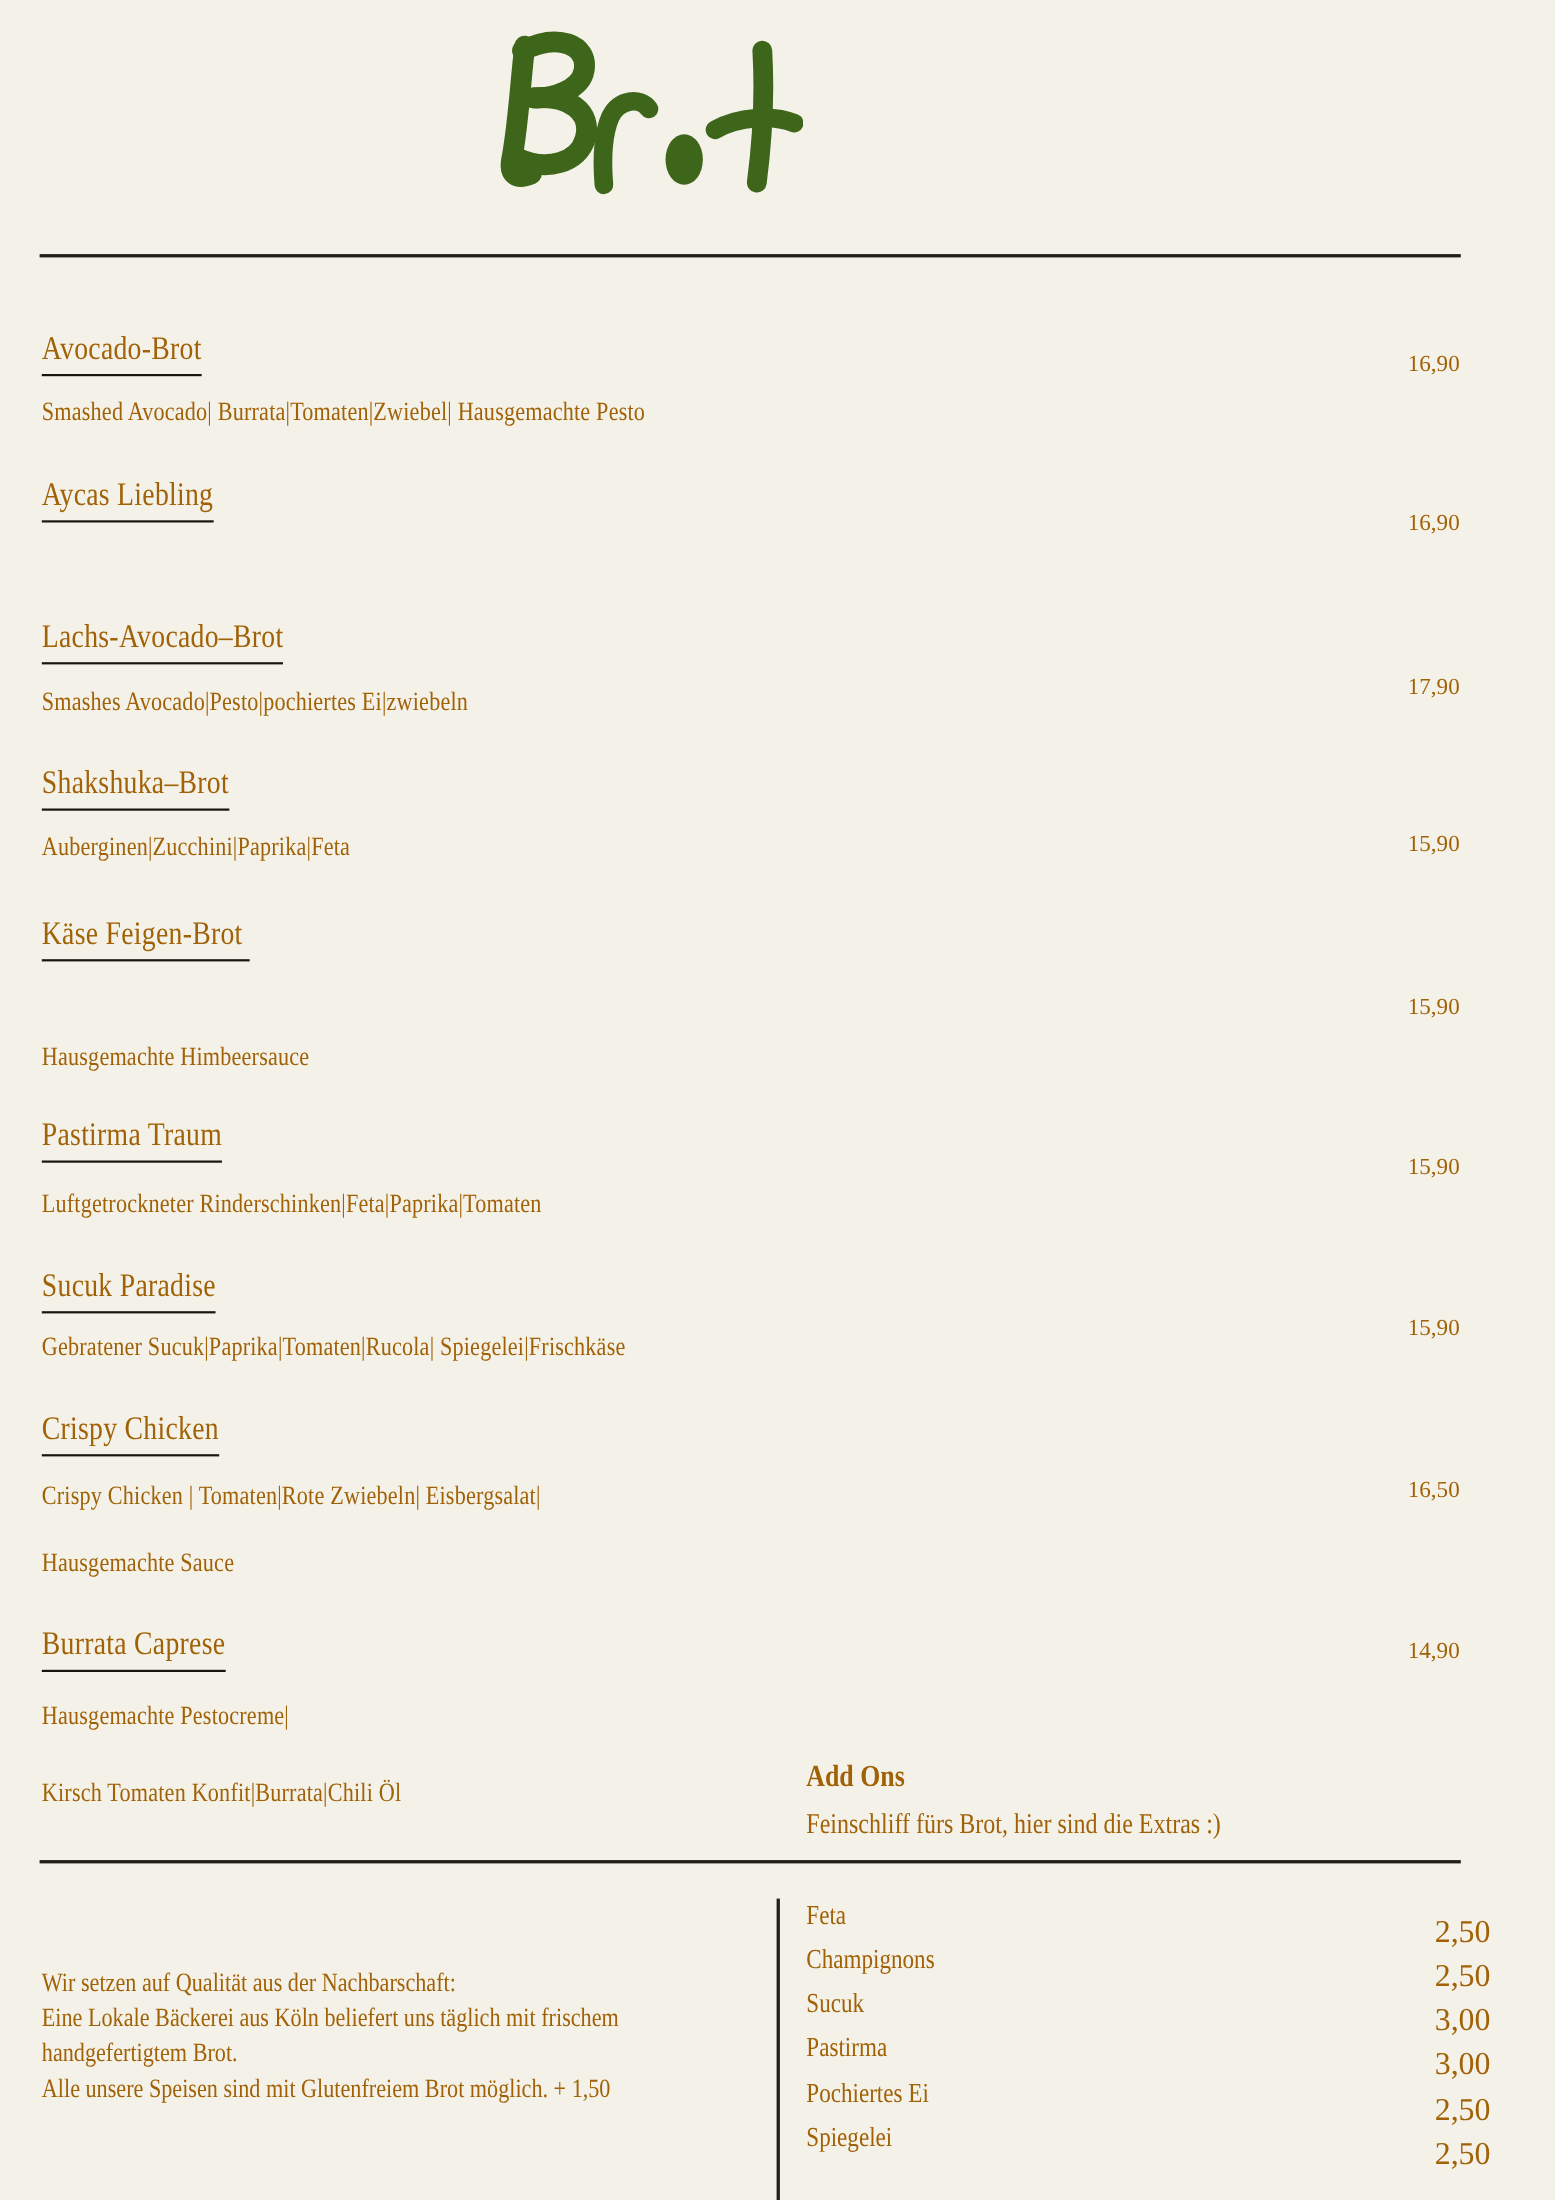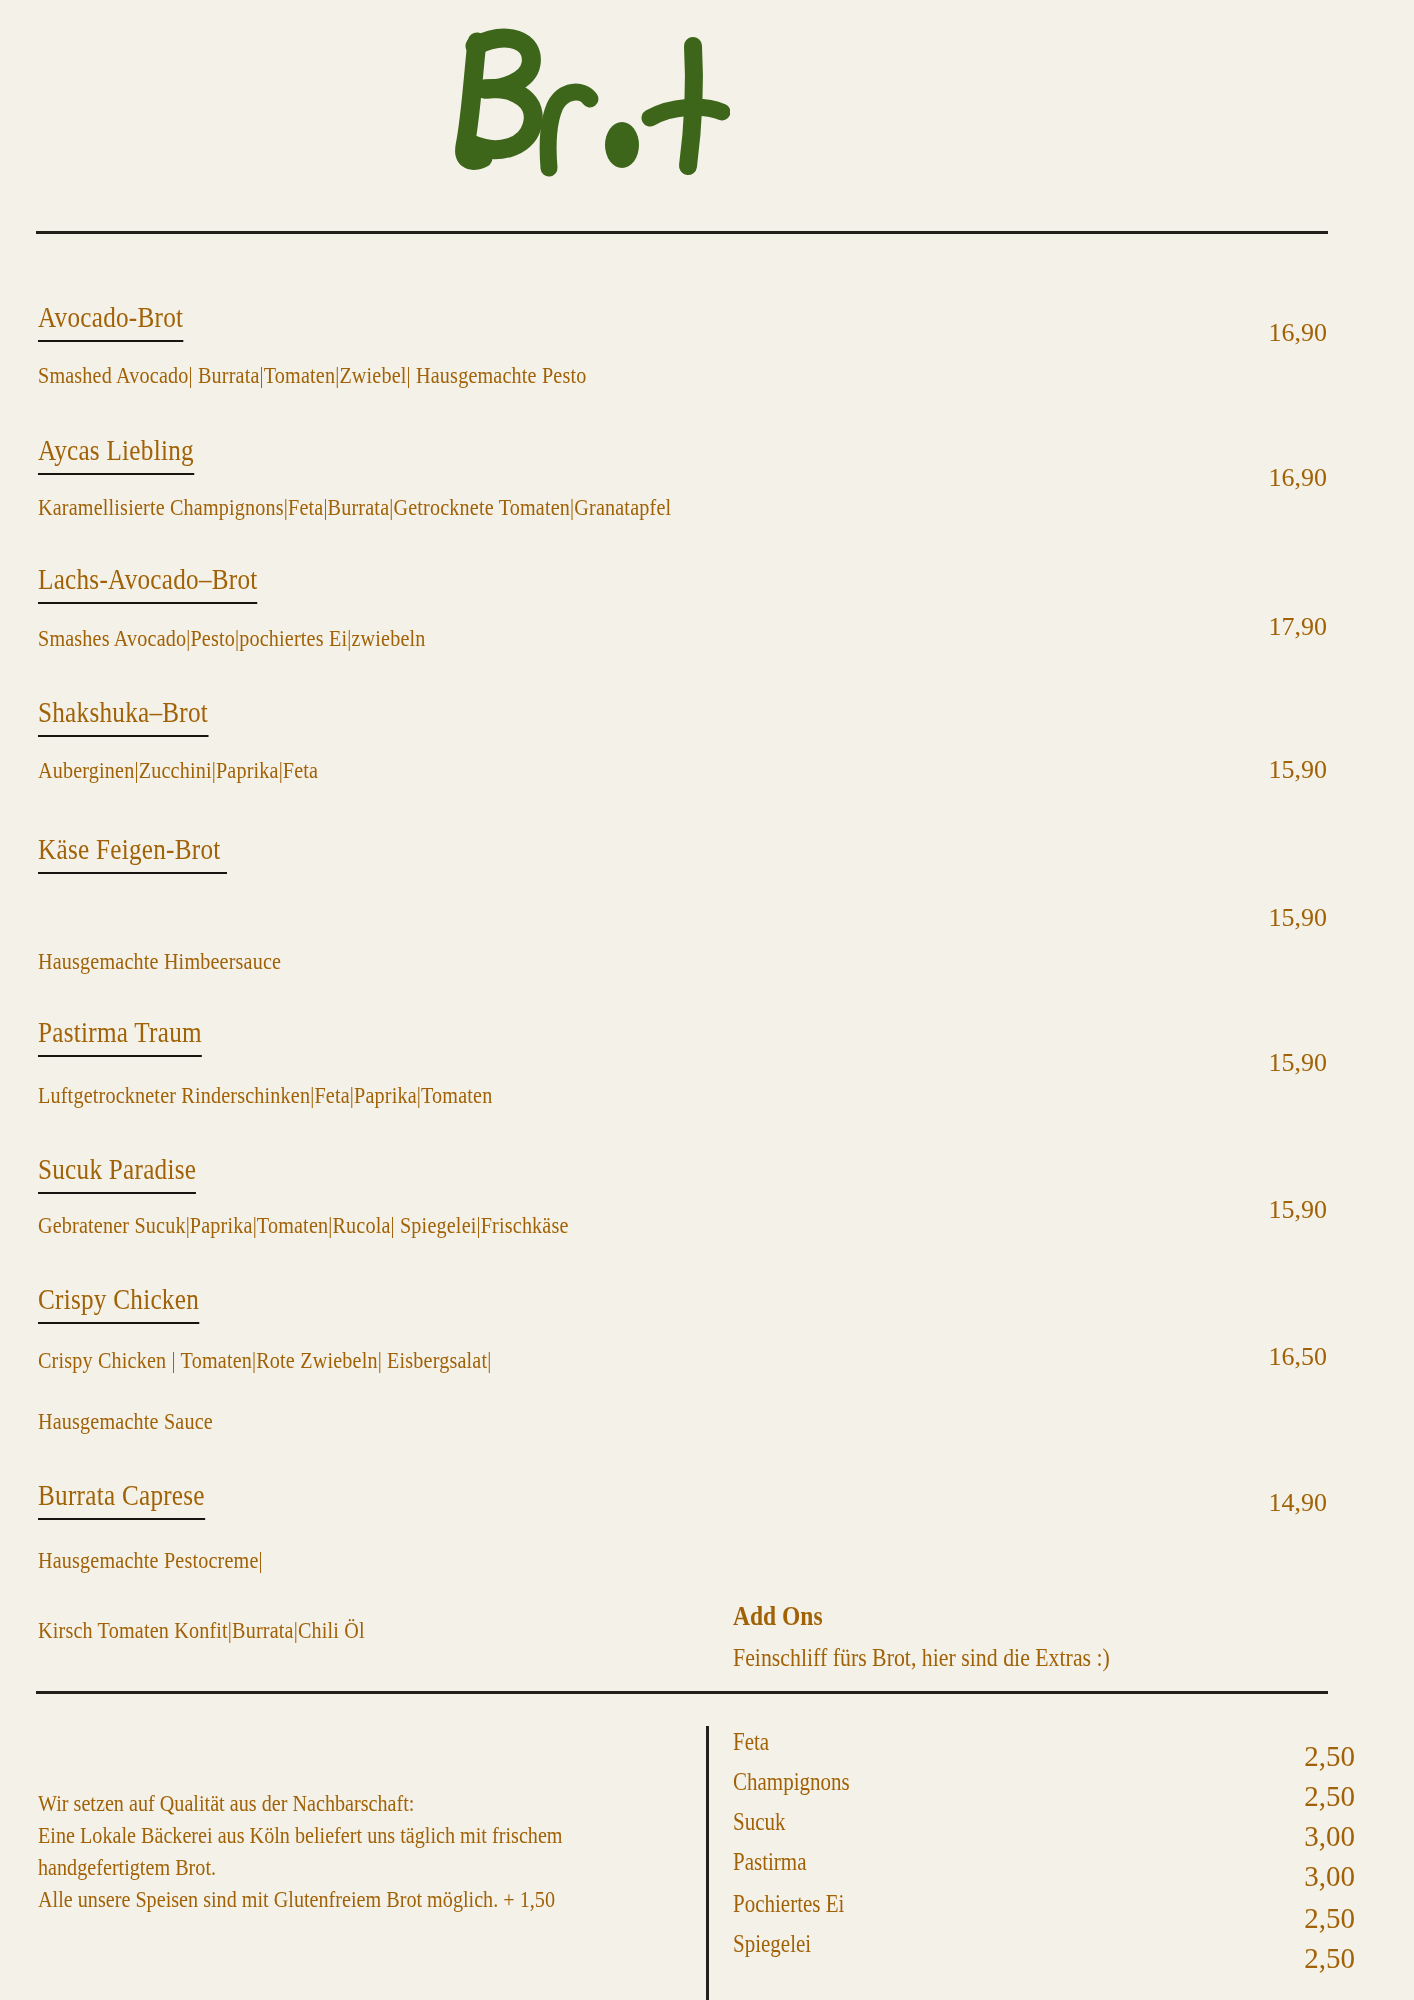--- a/index.html
+++ b/index.html
@@ -3,21 +3,21 @@
 <meta charset="utf-8">
 <style>
   html,body{margin:0;padding:0;background:#f4f1e8;}
   .page{position:relative;width:1414px;height:2000px;background:#f4f1e8;
         font-family:Liberation Serif, serif;color:#a16207;overflow:hidden;}
   .abs{position:absolute;}
   .cd{display:inline-block;transform:scaleX(0.84);transform-origin:0 0;white-space:nowrap;}
   .title{font-size:30px;font-weight:500;letter-spacing:.3px;}
   .title .u{border-bottom:2.5px solid #17150f;padding-bottom:6px;}
   .desc{font-size:24px;letter-spacing:.2px;}
-  .price{font-size:26px;text-align:right;}
+  .price{font-size:21px;text-align:right;}
   .rule{position:absolute;height:2.5px;background:#22201a;}
   .vline{position:absolute;width:2.5px;background:#22201a;}
   .ao-title{font-size:28px;font-weight:bold;}
   .ao-sub{font-size:26px;}
   .ao-name{font-size:25px;}
   .ao-price{font-size:29px;text-align:left;}
   .foot{font-size:24px;}
 </style>
 </head>
 <body>
@@ -36,21 +36,20 @@
     <ellipse cx="172" cy="117" rx="17" ry="23" fill="#3e661b"></ellipse>
   </svg>
 
   <div class="rule" style="left:36px;top:231px;width:1292px"></div>
 
   <div class="abs title" style="left:38px;top:300px"><span class="cd u">Avocado-Brot</span></div>
   <div class="abs desc" style="left:38px;top:362px"><span class="cd">Smashed Avocado| Burrata|Tomaten|Zwiebel| Hausgemachte Pesto</span></div>
   <div class="abs price" style="top:318px;right:87px">16,90</div>
 
   <div class="abs title" style="left:38px;top:433px"><span class="cd u">Aycas Liebling</span></div>
-  <div class="abs desc" style="left:38px;top:494px"><span class="cd">Karamellisierte Champignons|Feta|Burrata|Getrocknete Tomaten|Granatapfel</span></div>
   <div class="abs price" style="top:463px;right:87px">16,90</div>
 
   <div class="abs title" style="left:38px;top:562px"><span class="cd u">Lachs-Avocado–Brot</span></div>
   <div class="abs desc" style="left:38px;top:625px"><span class="cd">Smashes Avocado|Pesto|pochiertes Ei|zwiebeln</span></div>
   <div class="abs price" style="top:612px;right:87px">17,90</div>
 
   <div class="abs title" style="left:38px;top:695px"><span class="cd u">Shakshuka–Brot</span></div>
   <div class="abs desc" style="left:38px;top:757px"><span class="cd">Auberginen|Zucchini|Paprika|Feta</span></div>
   <div class="abs price" style="top:755px;right:87px">15,90</div>
 

